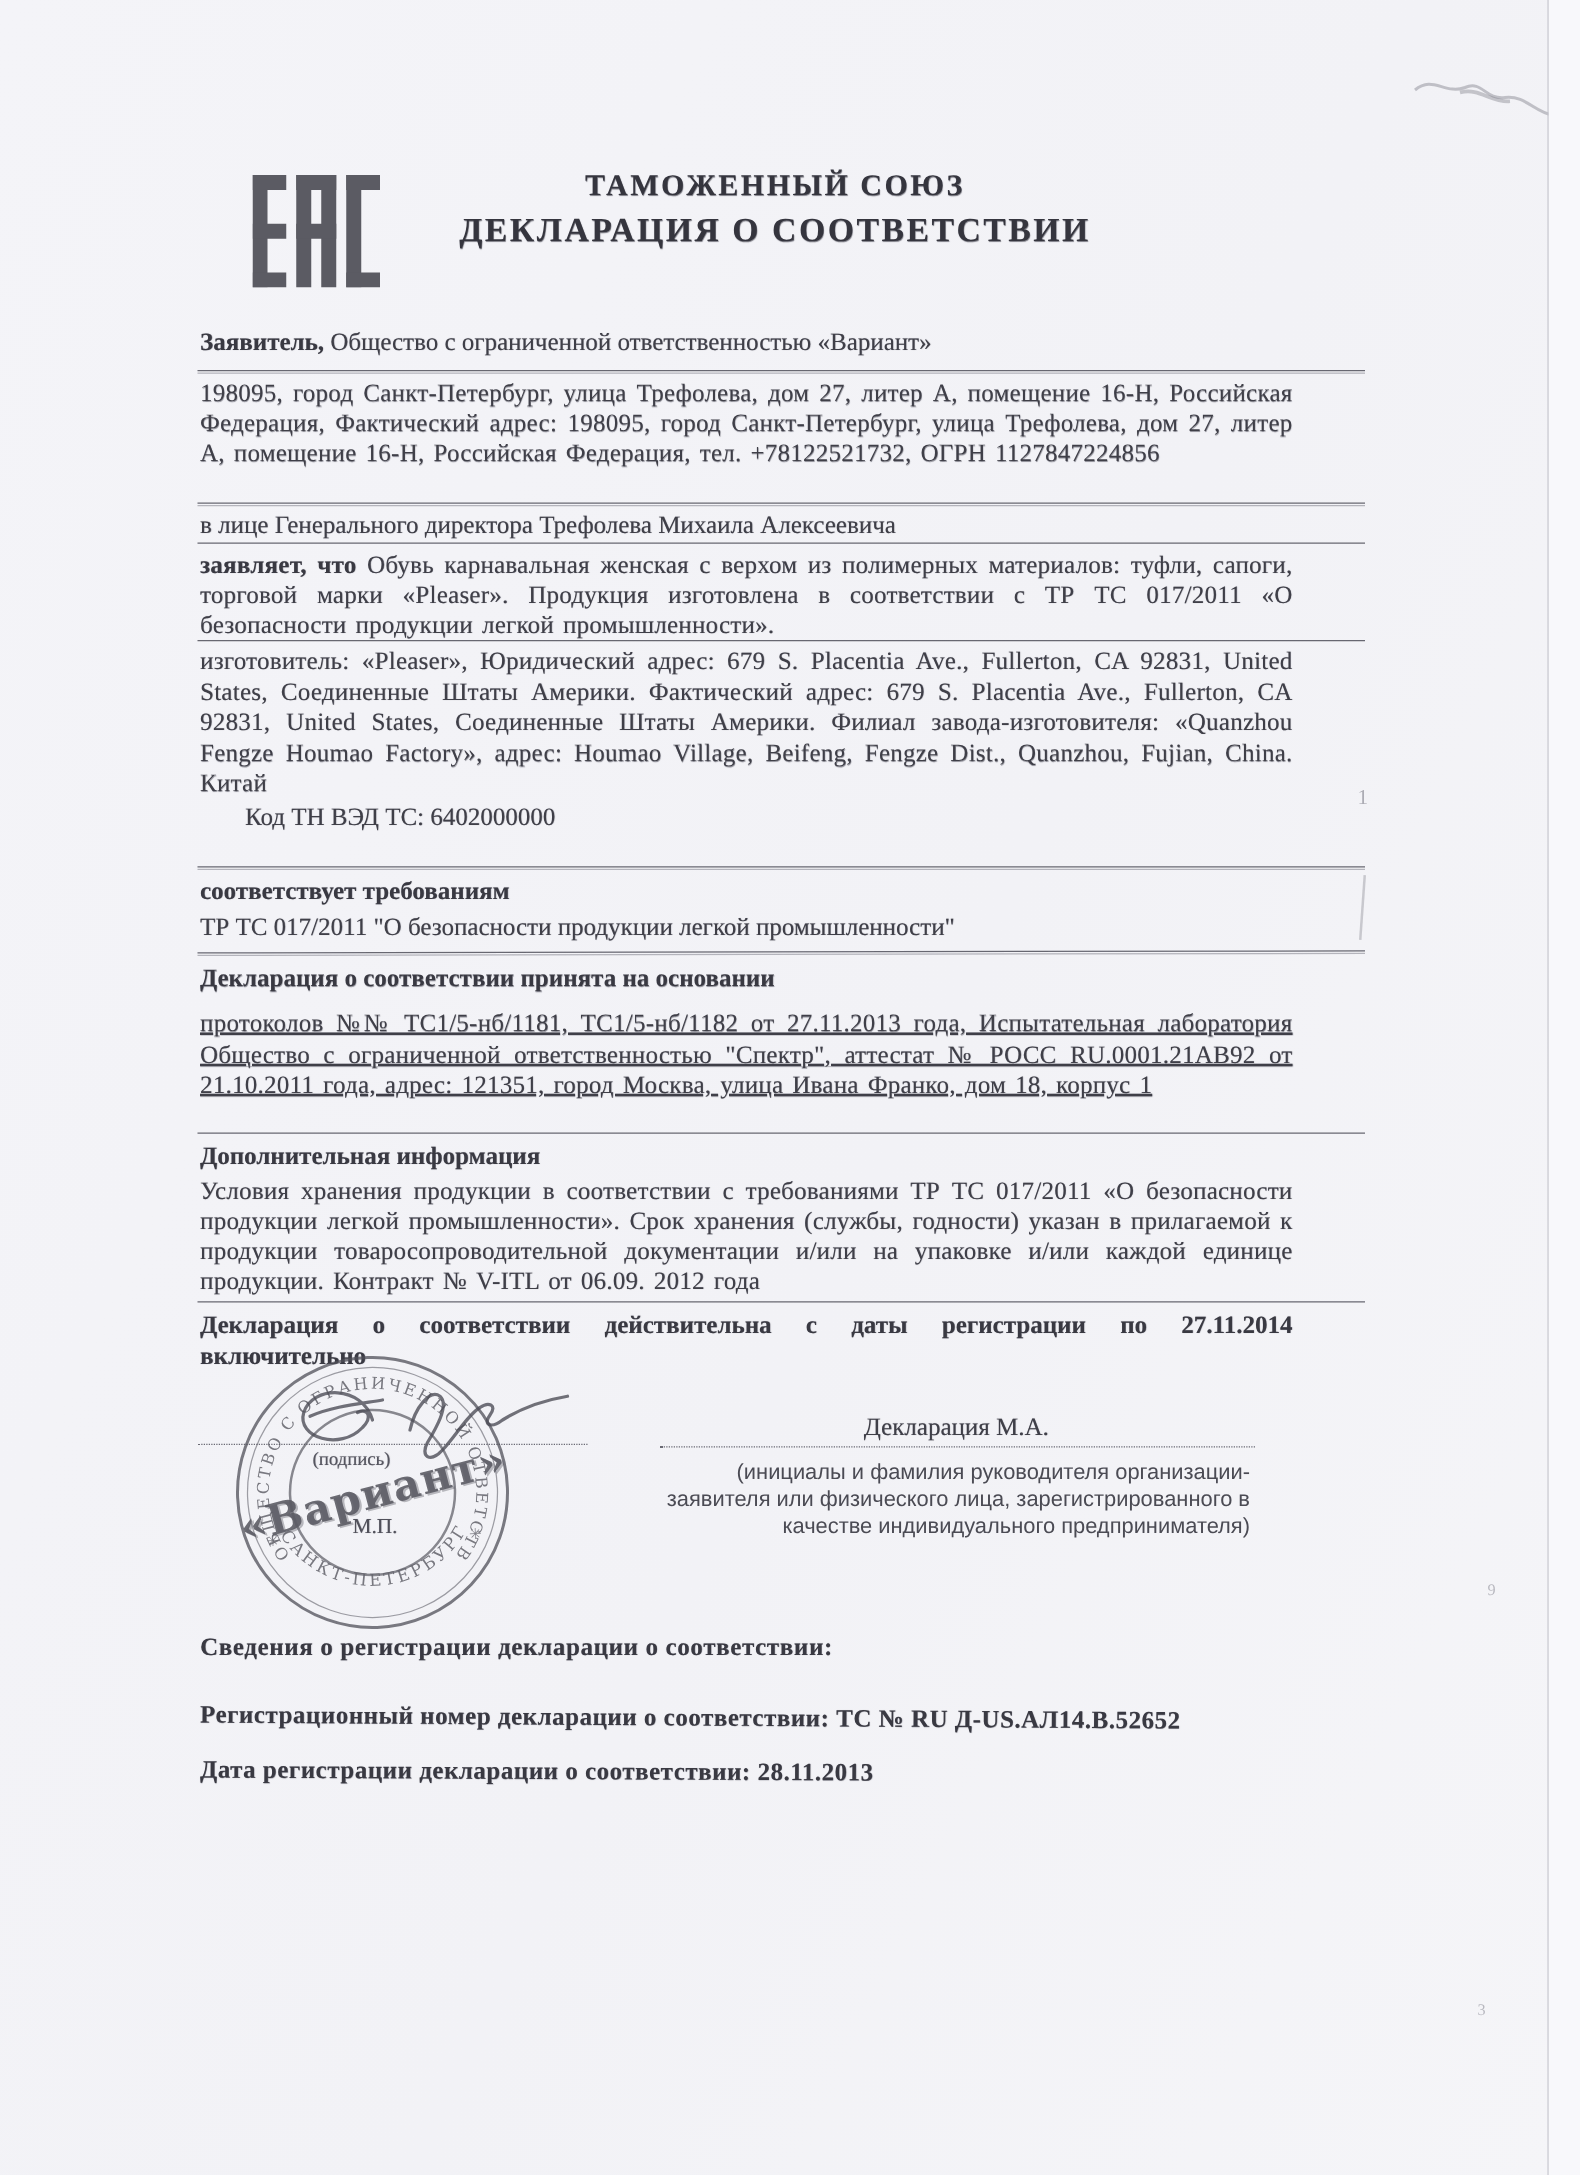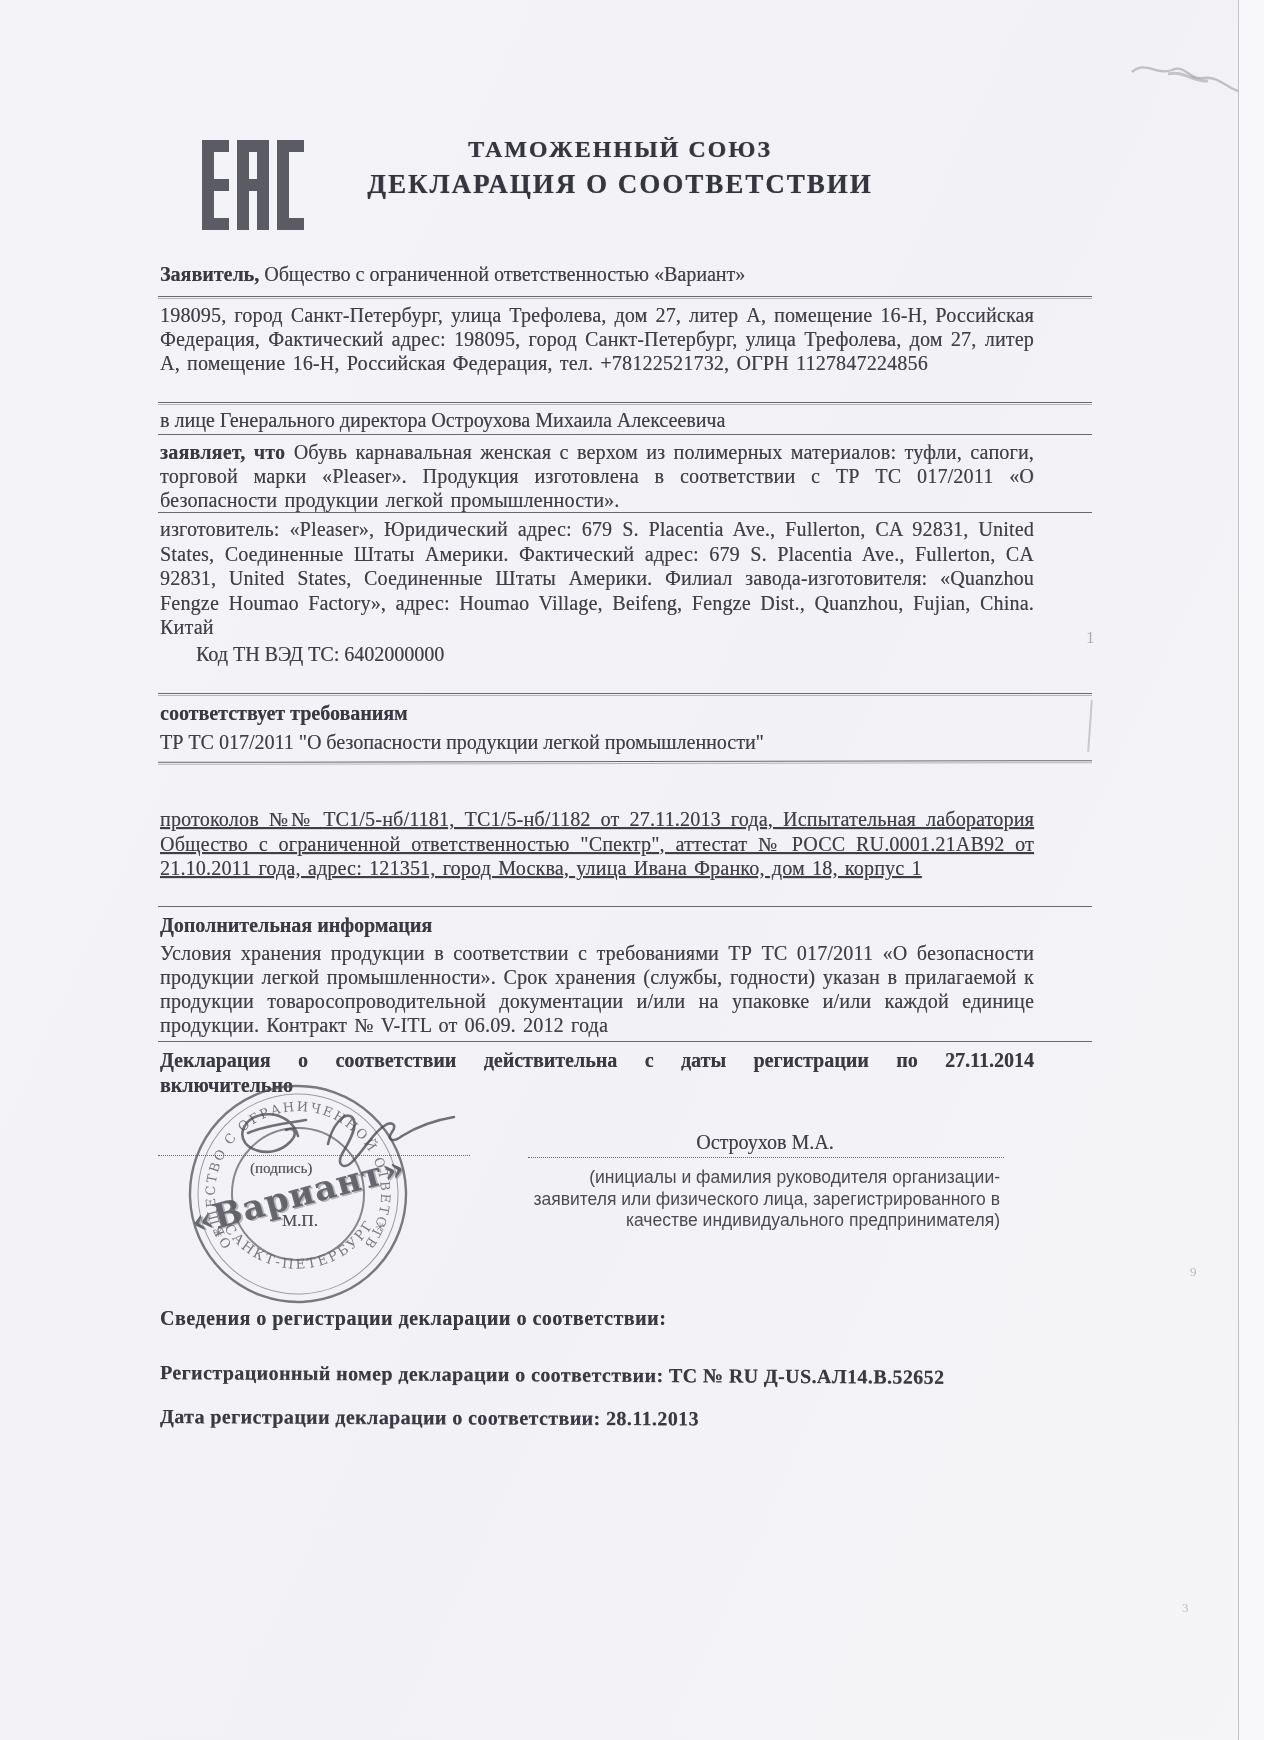--- a/index.html
+++ b/index.html
@@ -46,37 +46,38 @@
 
   <div class="abs title" style="left:330px;top:136px;width:580px;">
     <div class="t1">ТАМОЖЕННЫЙ СОЮЗ</div>
     <div class="t2">ДЕКЛАРАЦИЯ О СООТВЕТСТВИИ</div>
   </div>
   <div class="abs rule double" style="left:158px;top:296px;width:934px;"></div>
 
   <div class="abs txt just" style="left:160px;top:303px;width:874px;">198095, город Санкт-Петербург, улица Трефолева, дом 27, литер А, помещение 16-Н, Российская Федерация, Фактический адрес: 198095, город Санкт-Петербург, улица Трефолева, дом 27, литер А, помещение 16-Н, Российская Федерация, тел. +78122521732, ОГРН 1127847224856</div>
   <div class="abs rule double" style="left:158px;top:402px;width:934px;"></div>
 
-  <div class="abs txt" style="left:160px;top:408px;width:874px;">в лице Генерального директора Остроухова Михаила Алексеевича</div>
+  <div class="abs txt" style="left:160px;top:408px;width:874px;">в лице Генерального директора Трефолева Михаила Алексеевича</div>
   <div class="abs rule" style="left:158px;top:434px;width:934px;"></div>
 
   <div class="abs txt just" style="left:160px;top:440px;width:874px;">
     <span class="b">заявляет, что</span>
     <span>Обувь карнавальная женская с верхом из полимерных материалов: туфли, сапоги, торговой марки «Pleaser». Продукция изготовлена в соответствии с ТР ТС 017/2011 «О безопасности продукции легкой промышленности».</span>
   </div>
   <div class="abs rule" style="left:158px;top:512px;width:934px;"></div>
 
   <div class="abs txt just" style="left:160px;top:517px;width:874px;line-height:24.5px;">изготовитель: «Pleaser», Юридический адрес: 679 S. Placentia Ave., Fullerton, CA 92831, United States, Соединенные Штаты Америки. Фактический адрес: 679 S. Placentia Ave., Fullerton, CA 92831, United States, Соединенные Штаты Америки. Филиал завода-изготовителя: «Quanzhou Fengze Houmao Factory», адрес: Houmao Village, Beifeng, Fengze Dist., Quanzhou, Fujian, China. Китай</div>
   <div class="abs txt" style="left:160px;top:642px;width:874px;margin-left:36px;">Код ТН ВЭД ТС: 6402000000</div>
   <div class="abs rule double" style="left:158px;top:693px;width:934px;"></div>
 
   <div class="abs txt b" style="left:160px;top:701px;width:874px;">соответствует требованиям</div>
   <div class="abs txt" style="left:160px;top:730px;width:874px;">ТР ТС 017/2011 "О  безопасности продукции легкой промышленности"</div>
   <div class="abs rule double" style="left:158px;top:761px;width:934px;transform:rotate(-0.1deg);"></div>
 
+  <div class="abs txt b" style="left:160px;top:771px;width:874px;">Декларация о соответствии принята на основании</div>
   <div class="abs txt just" style="left:160px;top:807px;width:874px;line-height:24.5px;text-decoration:underline;">протоколов №№ ТС1/5-нб/1181, ТС1/5-нб/1182 от 27.11.2013 года, Испытательная лаборатория Общество с ограниченной ответственностью "Спектр", аттестат № РОСС RU.0001.21АВ92 от 21.10.2011 года, адрес: 121351, город Москва, улица Ивана Франко, дом 18, корпус 1</div>
   <div class="abs rule" style="left:158px;top:906px;width:934px;"></div>
 
   <div class="abs txt b" style="left:160px;top:913px;width:874px;">Дополнительная информация</div>
   <div class="abs txt just" style="left:160px;top:941px;width:874px;">Условия хранения продукции в соответствии с требованиями ТР ТС 017/2011 «О безопасности продукции легкой промышленности». Срок хранения (службы, годности) указан в прилагаемой к продукции товаросопроводительной документации и/или на упаковке и/или каждой единице продукции. Контракт № V-ITL от 06.09. 2012 года</div>
   <div class="abs rule" style="left:158px;top:1041px;width:934px;"></div>
 
   <div class="abs txt b" style="left:160px;top:1048px;width:874px;text-align:justify;text-align-last:justify;">Декларация о соответствии действительна с даты регистрации по 27.11.2014</div>
   <div class="abs txt b" style="left:160px;top:1073px;width:874px;">включительно</div>
 
@@ -108,21 +109,21 @@
   <svg class="abs" style="left:232px;top:1086px;" width="240" height="92" viewBox="0 0 240 92">
     <g fill="none" stroke="#4b4b55" stroke-width="2.6" stroke-linecap="round" opacity="0.78">
       <path d="M 66,50 C 58,22 18,22 11,44 C 5,64 40,75 58,56 C 66,48 63,40 54,44"></path>
       <path d="M 16,47 C 34,39 56,37 74,34"></path>
       <path d="M 96,58 C 100,40 112,25 120,31 C 128,38 116,58 110,68 C 104,79 112,85 122,74 C 134,61 142,46 152,40 C 159,35 166,38 160,46 C 154,54 161,57 170,50 C 186,40 204,34 222,31"></path>
     </g>
   </svg>
 
   <div class="abs txt" style="left:282px;top:1209px;font-size:17px;color:#50505a;">М.П.</div>
 
-  <div class="abs txt" style="left:530px;top:1130px;width:470px;text-align:center;">Остроухов М.А.</div>
+  <div class="abs txt" style="left:530px;top:1130px;width:470px;text-align:center;">Декларация М.А.</div>
   <div class="abs dotline" style="left:528px;top:1157px;width:476px;"></div>
   <div class="abs sans" style="left:530px;top:1167px;width:470px;text-align:right;font-size:17.5px;line-height:21.5px;color:#4b4b54;">(инициалы и фамилия руководителя организации-заявителя или физического лица, зарегистрированного в качестве индивидуального предпринимателя)</div>
 
   <div class="abs txt b" style="left:160px;top:1306px;width:900px;letter-spacing:0.5px;">Сведения о регистрации декларации о соответствии:</div>
   <div class="abs txt b" style="left:160px;top:1360px;width:920px;letter-spacing:0.4px;transform:rotate(0.35deg);transform-origin:left center;">Регистрационный номер декларации о соответствии: ТС № RU Д-US.АЛ14.В.52652</div>
   <div class="abs txt b" style="left:160px;top:1404px;width:920px;letter-spacing:0.4px;transform:rotate(0.25deg);transform-origin:left center;">Дата регистрации декларации о соответствии: 28.11.2013</div>
 
   <svg class="abs" style="left:1128px;top:52px;" width="136" height="64" viewBox="0 0 136 64">
     <path d="M 4,20 C 18,8 28,24 44,18 C 58,12 60,28 76,26 C 92,24 100,38 114,40 C 124,41 128,47 133,54" fill="none" stroke="#95959f" stroke-width="2.4" opacity="0.55"></path>
     <path d="M 40,22 C 56,18 64,30 80,29" fill="none" stroke="#7d7d88" stroke-width="3" opacity="0.4"></path>

